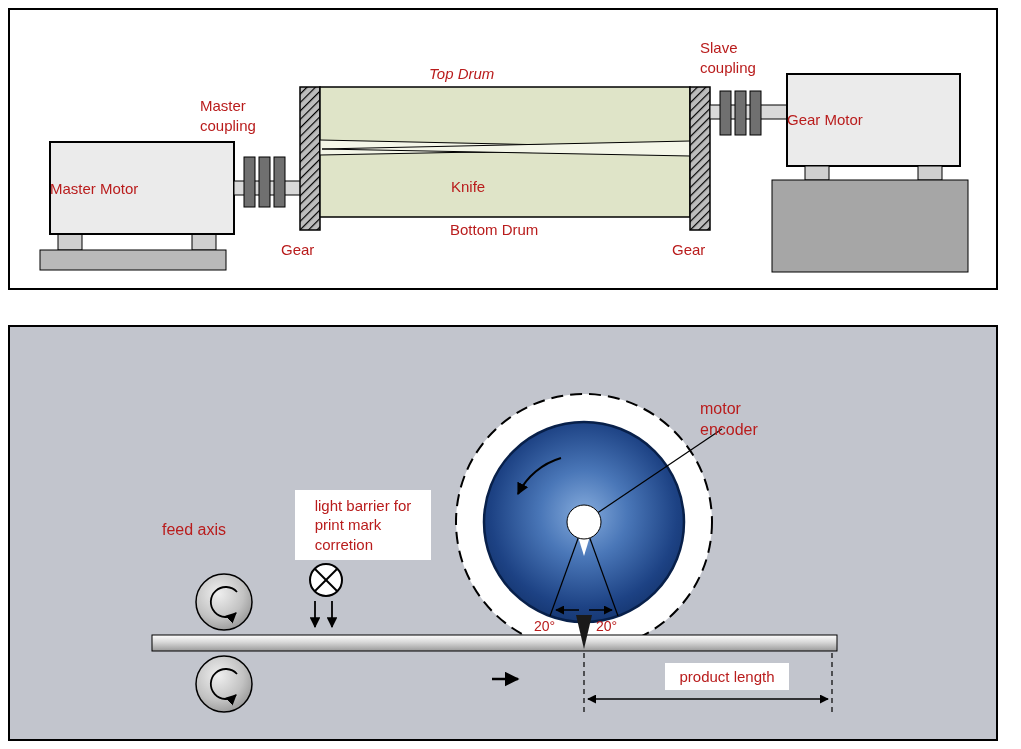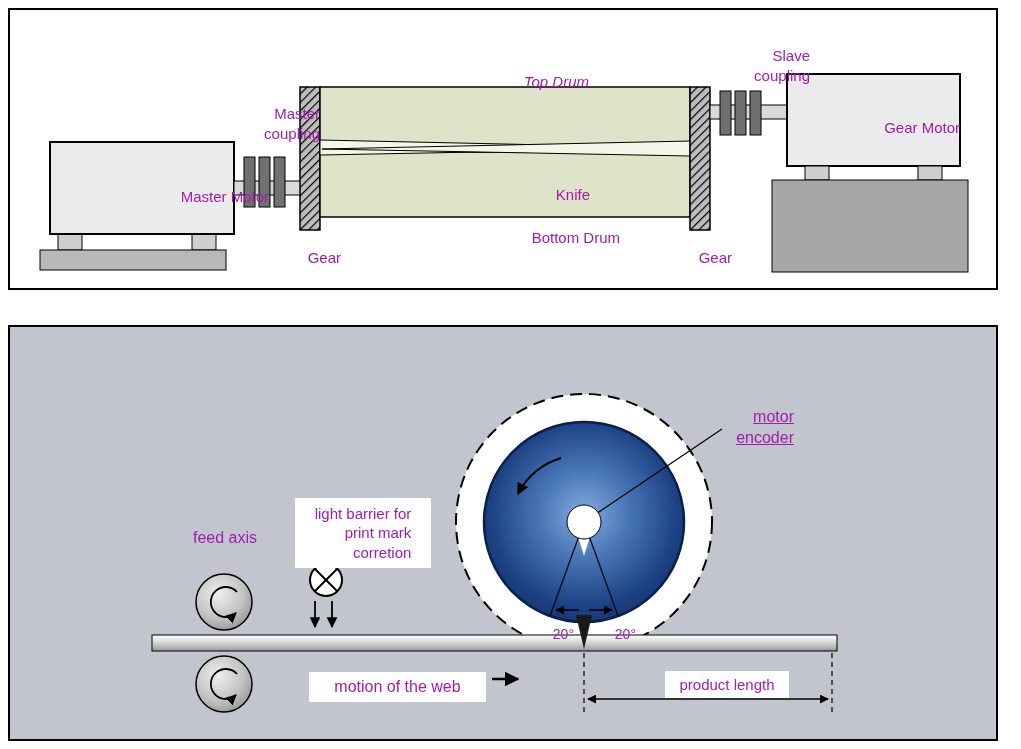--- a/index.html
+++ b/index.html
@@ -1,20 +1,20 @@
 <!DOCTYPE html>
 <html><head>
 <meta charset="utf-8">
 <style>
   * { box-sizing: border-box; margin: 0; padding: 0; }
   body { font-family: "Liberation Sans", sans-serif; background: #ffffff; }
   .page { position: relative; width: 1021px; height: 749px; background: #ffffff; overflow: hidden; }
   .panel { position: absolute; border: 2px solid #000; }
   .panel svg { position: absolute; left: 0; top: 0; }
-  .lbl { position: absolute; font-size: 15px; line-height: 1.3; color: #a21caf; text-align: right; white-space: pre-line; margin-top: 8px; }
+  .lbl { position: absolute; font-size: 15px; line-height: 1.3; color: #b91c1c; text-align: left; white-space: pre-line; }
   .lbl.big { font-size: 16px; }
   .whitebox { background: #ffffff; display: flex; align-items: center; justify-content: center; }
 </style>
 </head>
 <body>
 
 <div class="page">
 
   <div class="panel" style="left:8px; top:8px; width:990px; height:282px; background:#ffffff;">
     <svg width="986" height="278" viewBox="0 0 986 278">
@@ -78,21 +78,21 @@
         <rect x="908" y="156" width="24" height="14" fill="#cfcfcf" stroke="#000" stroke-width="1"></rect>
         <rect x="762" y="170" width="196" height="92" fill="#a6a6a6" stroke="#000" stroke-width="1"></rect>
       </g>
     </svg>
 
     <div class="lbl" style="left:40px; top:169px; width:219px;">Master Motor</div>
     <div class="lbl" style="left:190px; top:86px; width:120px;">Master
 coupling</div>
     <div class="lbl" style="left:271px; top:230px; width:60px;">Gear</div>
     <div class="lbl" style="left:419px; top:54px; width:160px;font-style:italic;">Top Drum</div>
-    <div class="lbl" style="left:460px; top:167px; width:120px;">Knife</div>
+    <div class="lbl" style="left:441px; top:167px; width:120px;">Knife</div>
     <div class="lbl" style="left:440px; top:210px; width:170px;">Bottom Drum</div>
     <div class="lbl" style="left:662px; top:230px; width:60px;">Gear</div>
     <div class="lbl" style="left:690px; top:28px; width:110px;">Slave
 coupling</div>
     <div class="lbl" style="left:777px; top:100px; width:173px;">Gear Motor</div>
   </div>
 
   <div class="panel" style="left:8px; top:325px; width:990px; height:416px; background:#c2c5cd;">
     <svg width="986" height="412" viewBox="0 0 986 412">
       <defs>
@@ -178,25 +178,24 @@
 
       <g>
         <line x1="574" y1="326" x2="574" y2="388" stroke="#000" stroke-width="1.2" stroke-dasharray="5 4"></line>
         <line x1="822" y1="326" x2="822" y2="388" stroke="#000" stroke-width="1.2" stroke-dasharray="5 4"></line>
       </g>
       <g>
         <line x1="578" y1="372" x2="818" y2="372" stroke="#000" stroke-width="1.5" marker-start="url(#arr)" marker-end="url(#arr)"></line>
       </g>
     </svg>
 
-    <div class="lbl big" style="left:654px; top:72px; width:130px;text-decoration:underline;">motor
+    <div class="lbl big" style="left:690px; top:72px; width:130px;">motor
 encoder</div>
     <div class="lbl big" style="left:152px; top:193px; width:95px;">feed axis</div>
     <div class="lbl whitebox" style="left:285px; top:163px; width:136px; height:70px;">light barrier for
 print mark
 corretion</div>
     <div class="lbl" style="left:524px; top:290px; width:40px; font-size:14px;">20°</div>
     <div class="lbl" style="left:586px; top:290px; width:40px; font-size:14px;">20°</div>
-    <div class="lbl big whitebox" style="left:299px; top:337px; width:177px; height:30px;">motion of the web</div>
     <div class="lbl whitebox" style="left:655px; top:336px; width:124px; height:27px;">product length</div>
   </div>
 
 </div>
 
 </body></html>

